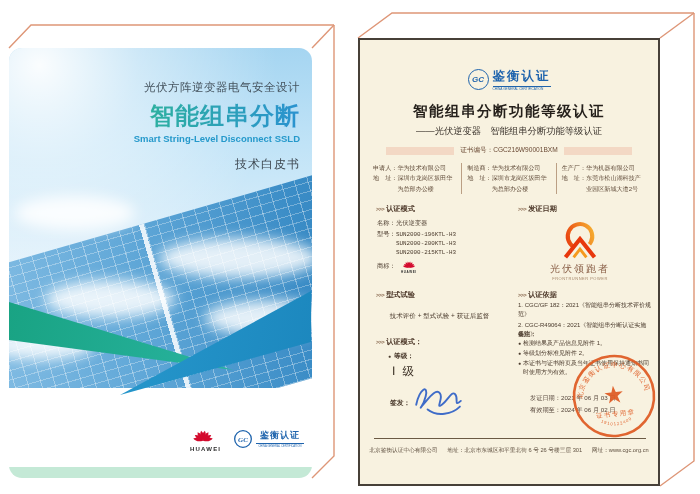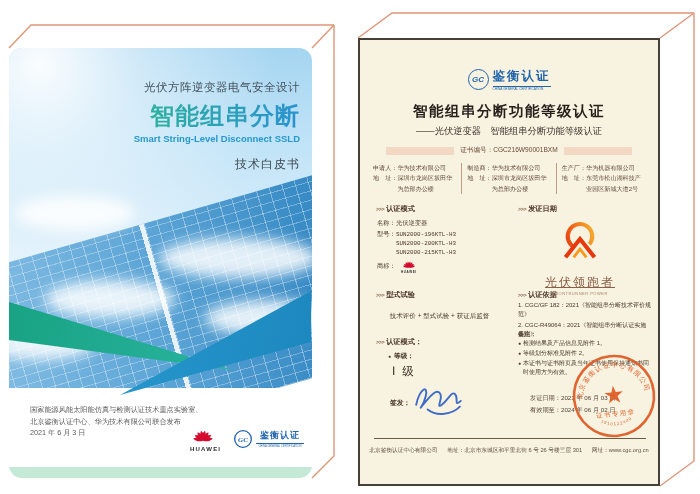--- a/index.html
+++ b/index.html
@@ -72,33 +72,33 @@
   .sec{position:absolute;font-size:7.2px;font-weight:bold;color:#4a3526;}
   .marker{font-size:5.5px;color:#8a6a50;margin-right:2px;letter-spacing:-.5px;}
   .h-product{left:16px;top:164px;} .h-mark{left:158px;top:164px;}
   .p-name{position:absolute;left:17px;top:179px;font-size:6.3px;}
   .p-model{position:absolute;left:17px;top:190px;display:flex;font-size:6.3px;}
   .model-list{line-height:1.55;font-family:"Liberation Mono",monospace;font-size:5.9px;}
   .p-tm{position:absolute;left:17px;top:218px;display:flex;align-items:center;gap:5px;font-size:6.3px;}
   .tm-mini{text-align:center;}
   .tm-word{font-size:3px;font-weight:bold;letter-spacing:.6px;color:#2b2b2b;}
   .mark-block{position:absolute;left:150px;top:180px;width:140px;text-align:center;}
-  .mark-name{font-size:12px;color:#8a6048;letter-spacing:2px;margin-top:14px;text-decoration:underline;}
+  .mark-name{font-size:10px;color:#8a6048;letter-spacing:2px;margin-top:2px;}
   .mark-en{font-size:4px;color:#a5876a;letter-spacing:.5px;}
   .h-mode{left:16px;top:250px;} .h-basis{left:158px;top:250px;}
   .mode-val{position:absolute;left:12px;top:272px;width:135px;text-align:center;font-size:6.5px;}
   .basis-items{position:absolute;left:158px;top:261px;width:134px;font-size:6px;line-height:1.45;}
   .basis-items div{margin-bottom:3px;}
   .notes-label{position:absolute;left:158px;top:290px;font-size:6.1px;font-weight:bold;}
   .notes{position:absolute;left:158px;top:299px;width:134px;font-size:6px;line-height:1.45;}
   .note{display:flex;gap:2px;margin-bottom:1.5px;}
   .blt{font-size:5px;line-height:1.7;}
   .h-result{left:16px;top:297px;}
   .grade-line{position:absolute;left:28px;top:312px;display:flex;gap:3px;font-size:6.6px;font-weight:bold;}
-  .grade{position:absolute;left:32px;top:324px;font-size:11.5px;color:#3a2f24;font-family:Liberation Serif, serif;letter-spacing:2px;}
+  .grade{position:absolute;left:32px;top:324px;font-size:11.5px;color:#3a2f24;font-family:Liberation Sans, sans-serif;letter-spacing:2px;}
   .sign-row{position:absolute;left:30px;top:358px;font-size:6.8px;font-weight:bold;}
   .signature{position:absolute;left:50px;top:340px;}
   .dates{position:absolute;left:170px;top:352px;width:126px;font-size:6.2px;line-height:1.9;color:#55453a;}
   .seal{position:absolute;left:211px;top:313px;width:86px;height:86px;transform:rotate(-6deg);opacity:.92;}
   .rule{position:absolute;left:14px;top:398px;width:272px;border-top:1px solid #6b5a44;}
   .cert-footer{position:absolute;top:407px;left:0;width:100%;text-align:center;font-size:5.7px;color:#5f5040;}
   .cert-footer span{margin:0 4px;}
 </style>
 </head>
 <body>
@@ -129,25 +129,20 @@
     <div class="chev chev-blue"></div>
     <div class="mint-strip"></div>
 
     <div class="cover-heading">
       <div class="eyebrow">光伏方阵逆变器电气安全设计</div>
       <div class="cover-title">智能组串分断</div>
       <div class="cover-sub">Smart String-Level Disconnect SSLD</div>
       <div class="doc-type">技术白皮书</div>
     </div>
 
-    <div class="publisher">
-      <div>国家能源风能太阳能仿真与检测认证技术重点实验室、</div>
-      <div>北京鉴衡认证中心、华为技术有限公司联合发布</div>
-      <div>2021 年 6 月 3 日</div>
-    </div>
 
     <div class="cover-logos">
       <div class="hw-block">
         <svg width="26" height="20" viewBox="-30 -28 60 30">
           <g fill="#d40b2e">
             <path transform="rotate(-77)" d="M0 0 C-5 -9 -5 -17 0 -23 C5 -17 5 -9 0 0 Z"></path>
             <path transform="rotate(-55)" d="M0 0 C-5 -9 -5 -17 0 -23 C5 -17 5 -9 0 0 Z"></path>
             <path transform="rotate(-33)" d="M0 0 C-5 -9 -5 -17 0 -23 C5 -17 5 -9 0 0 Z"></path>
             <path transform="rotate(-11)" d="M0 0 C-5 -9 -5 -17 0 -23 C5 -17 5 -9 0 0 Z"></path>
             <path transform="rotate(11)" d="M0 0 C-5 -9 -5 -17 0 -23 C5 -17 5 -9 0 0 Z"></path>

